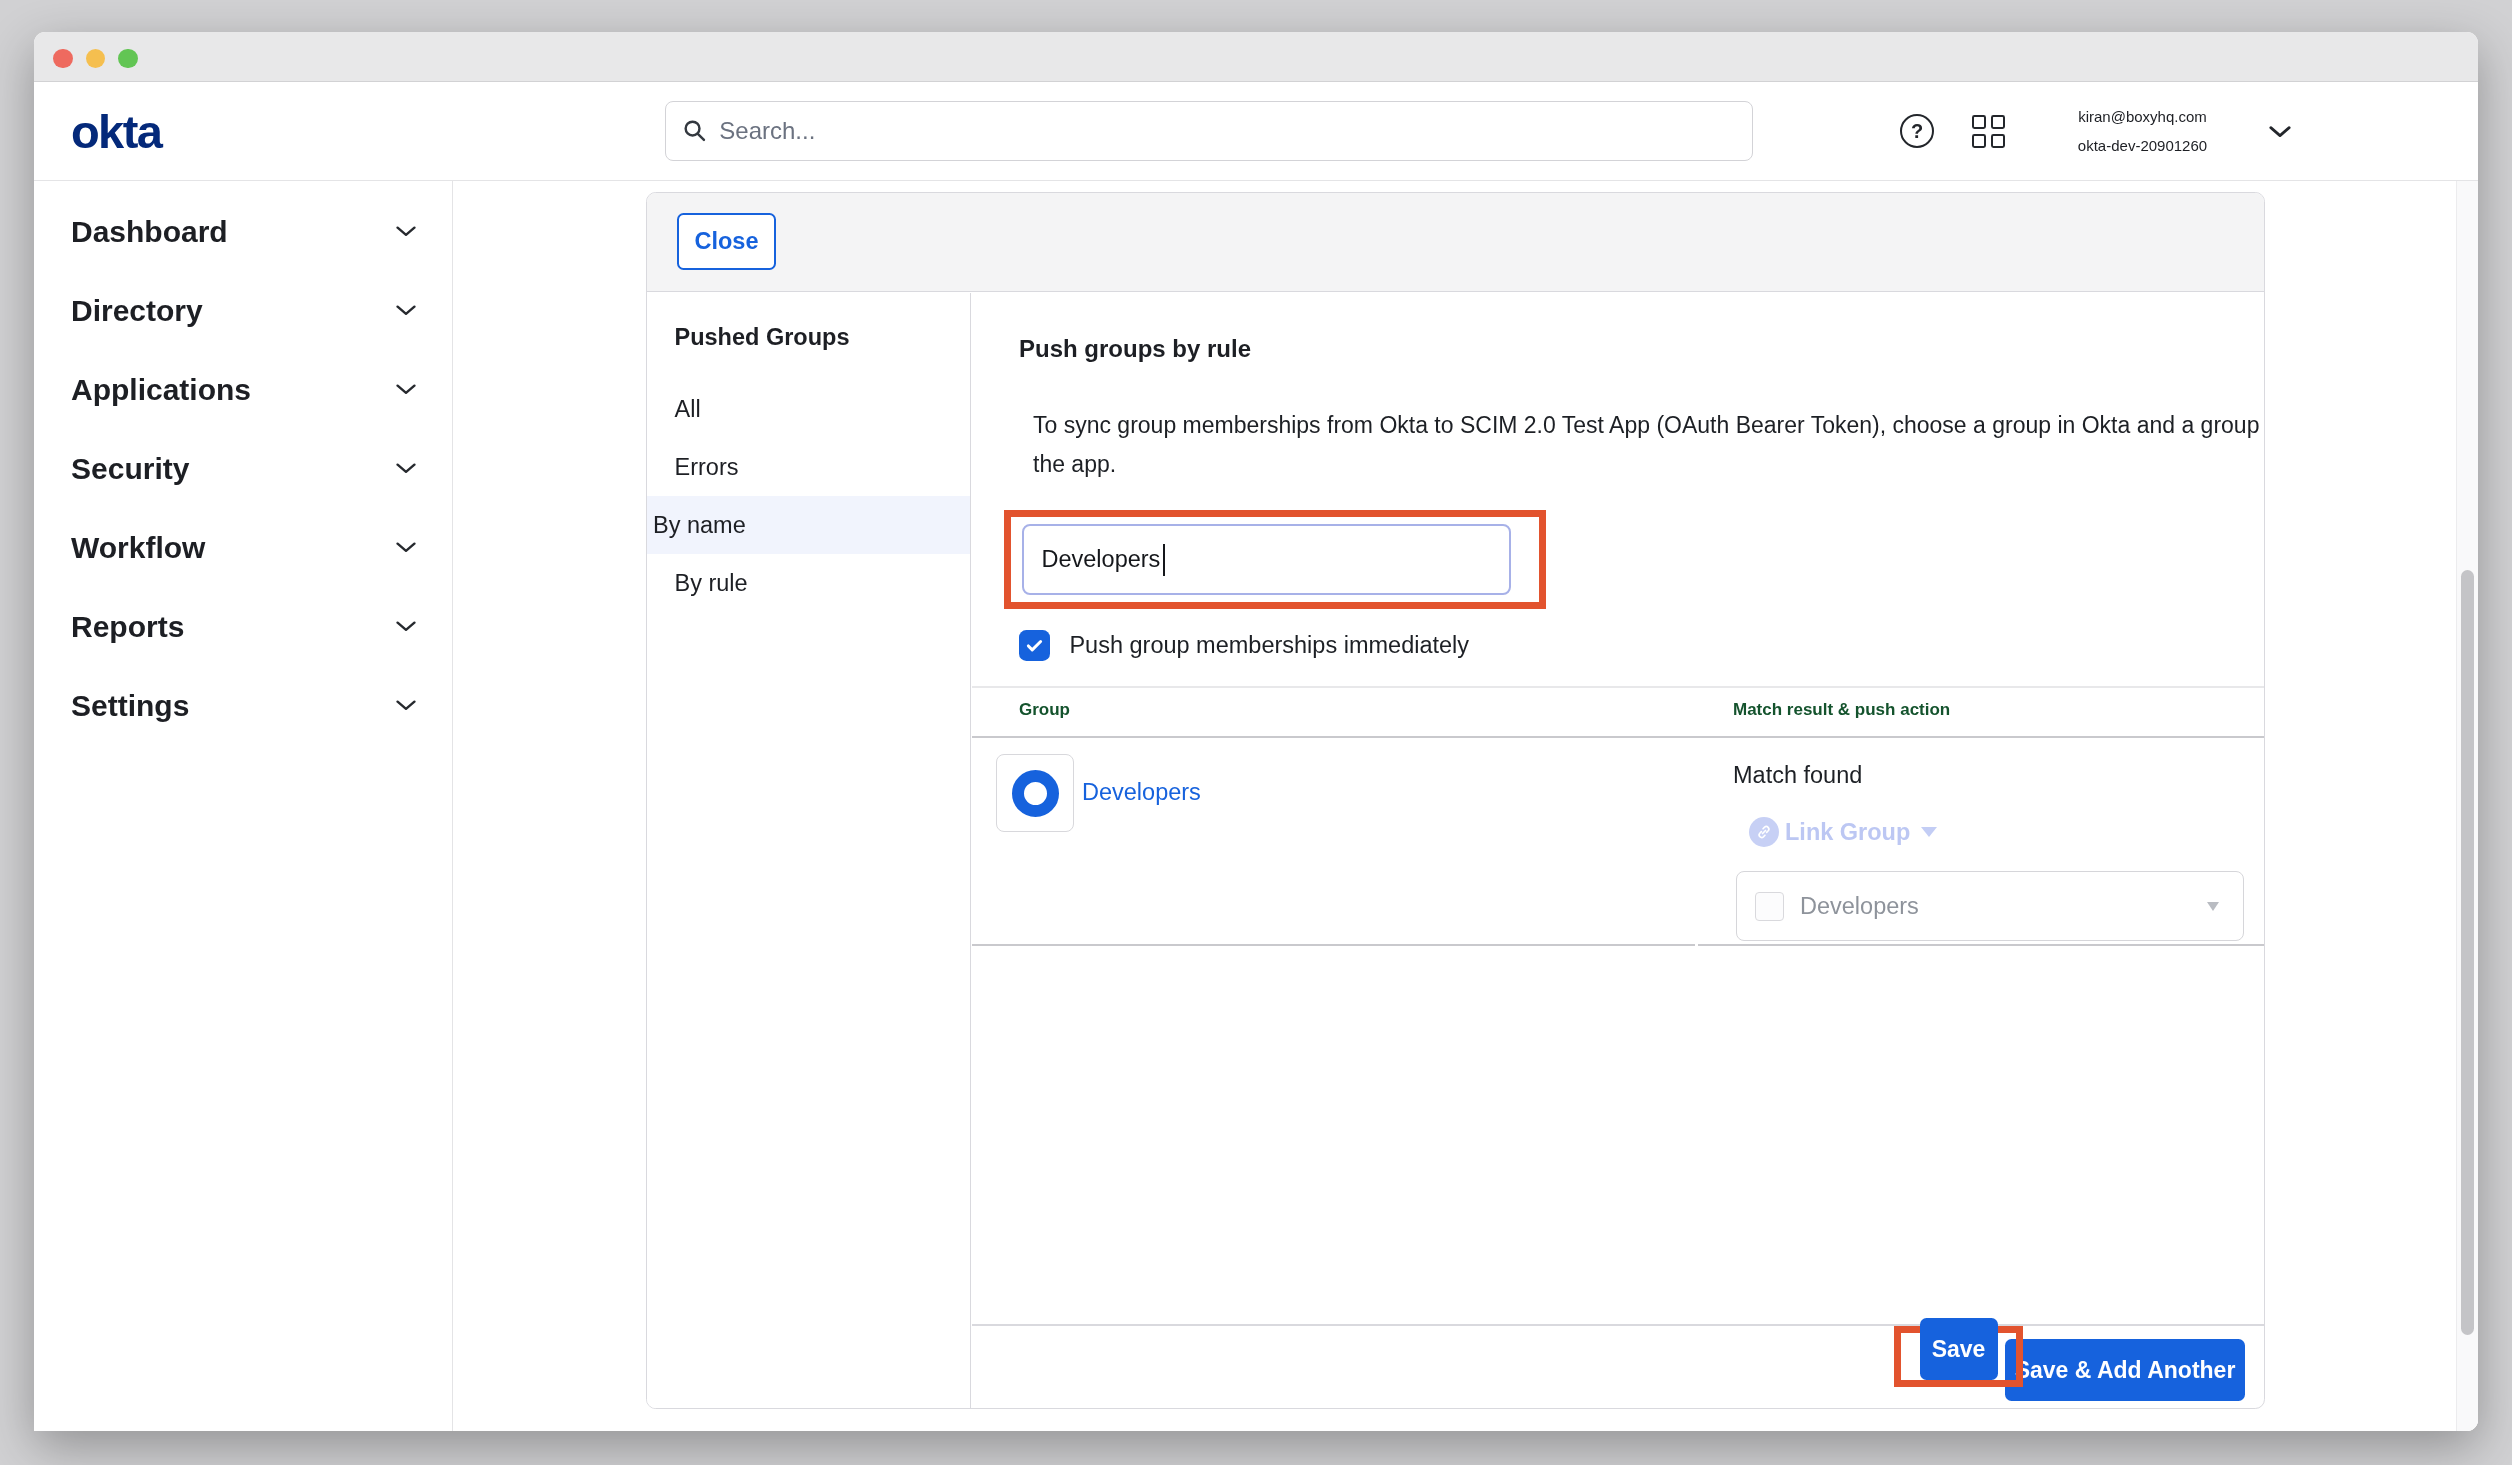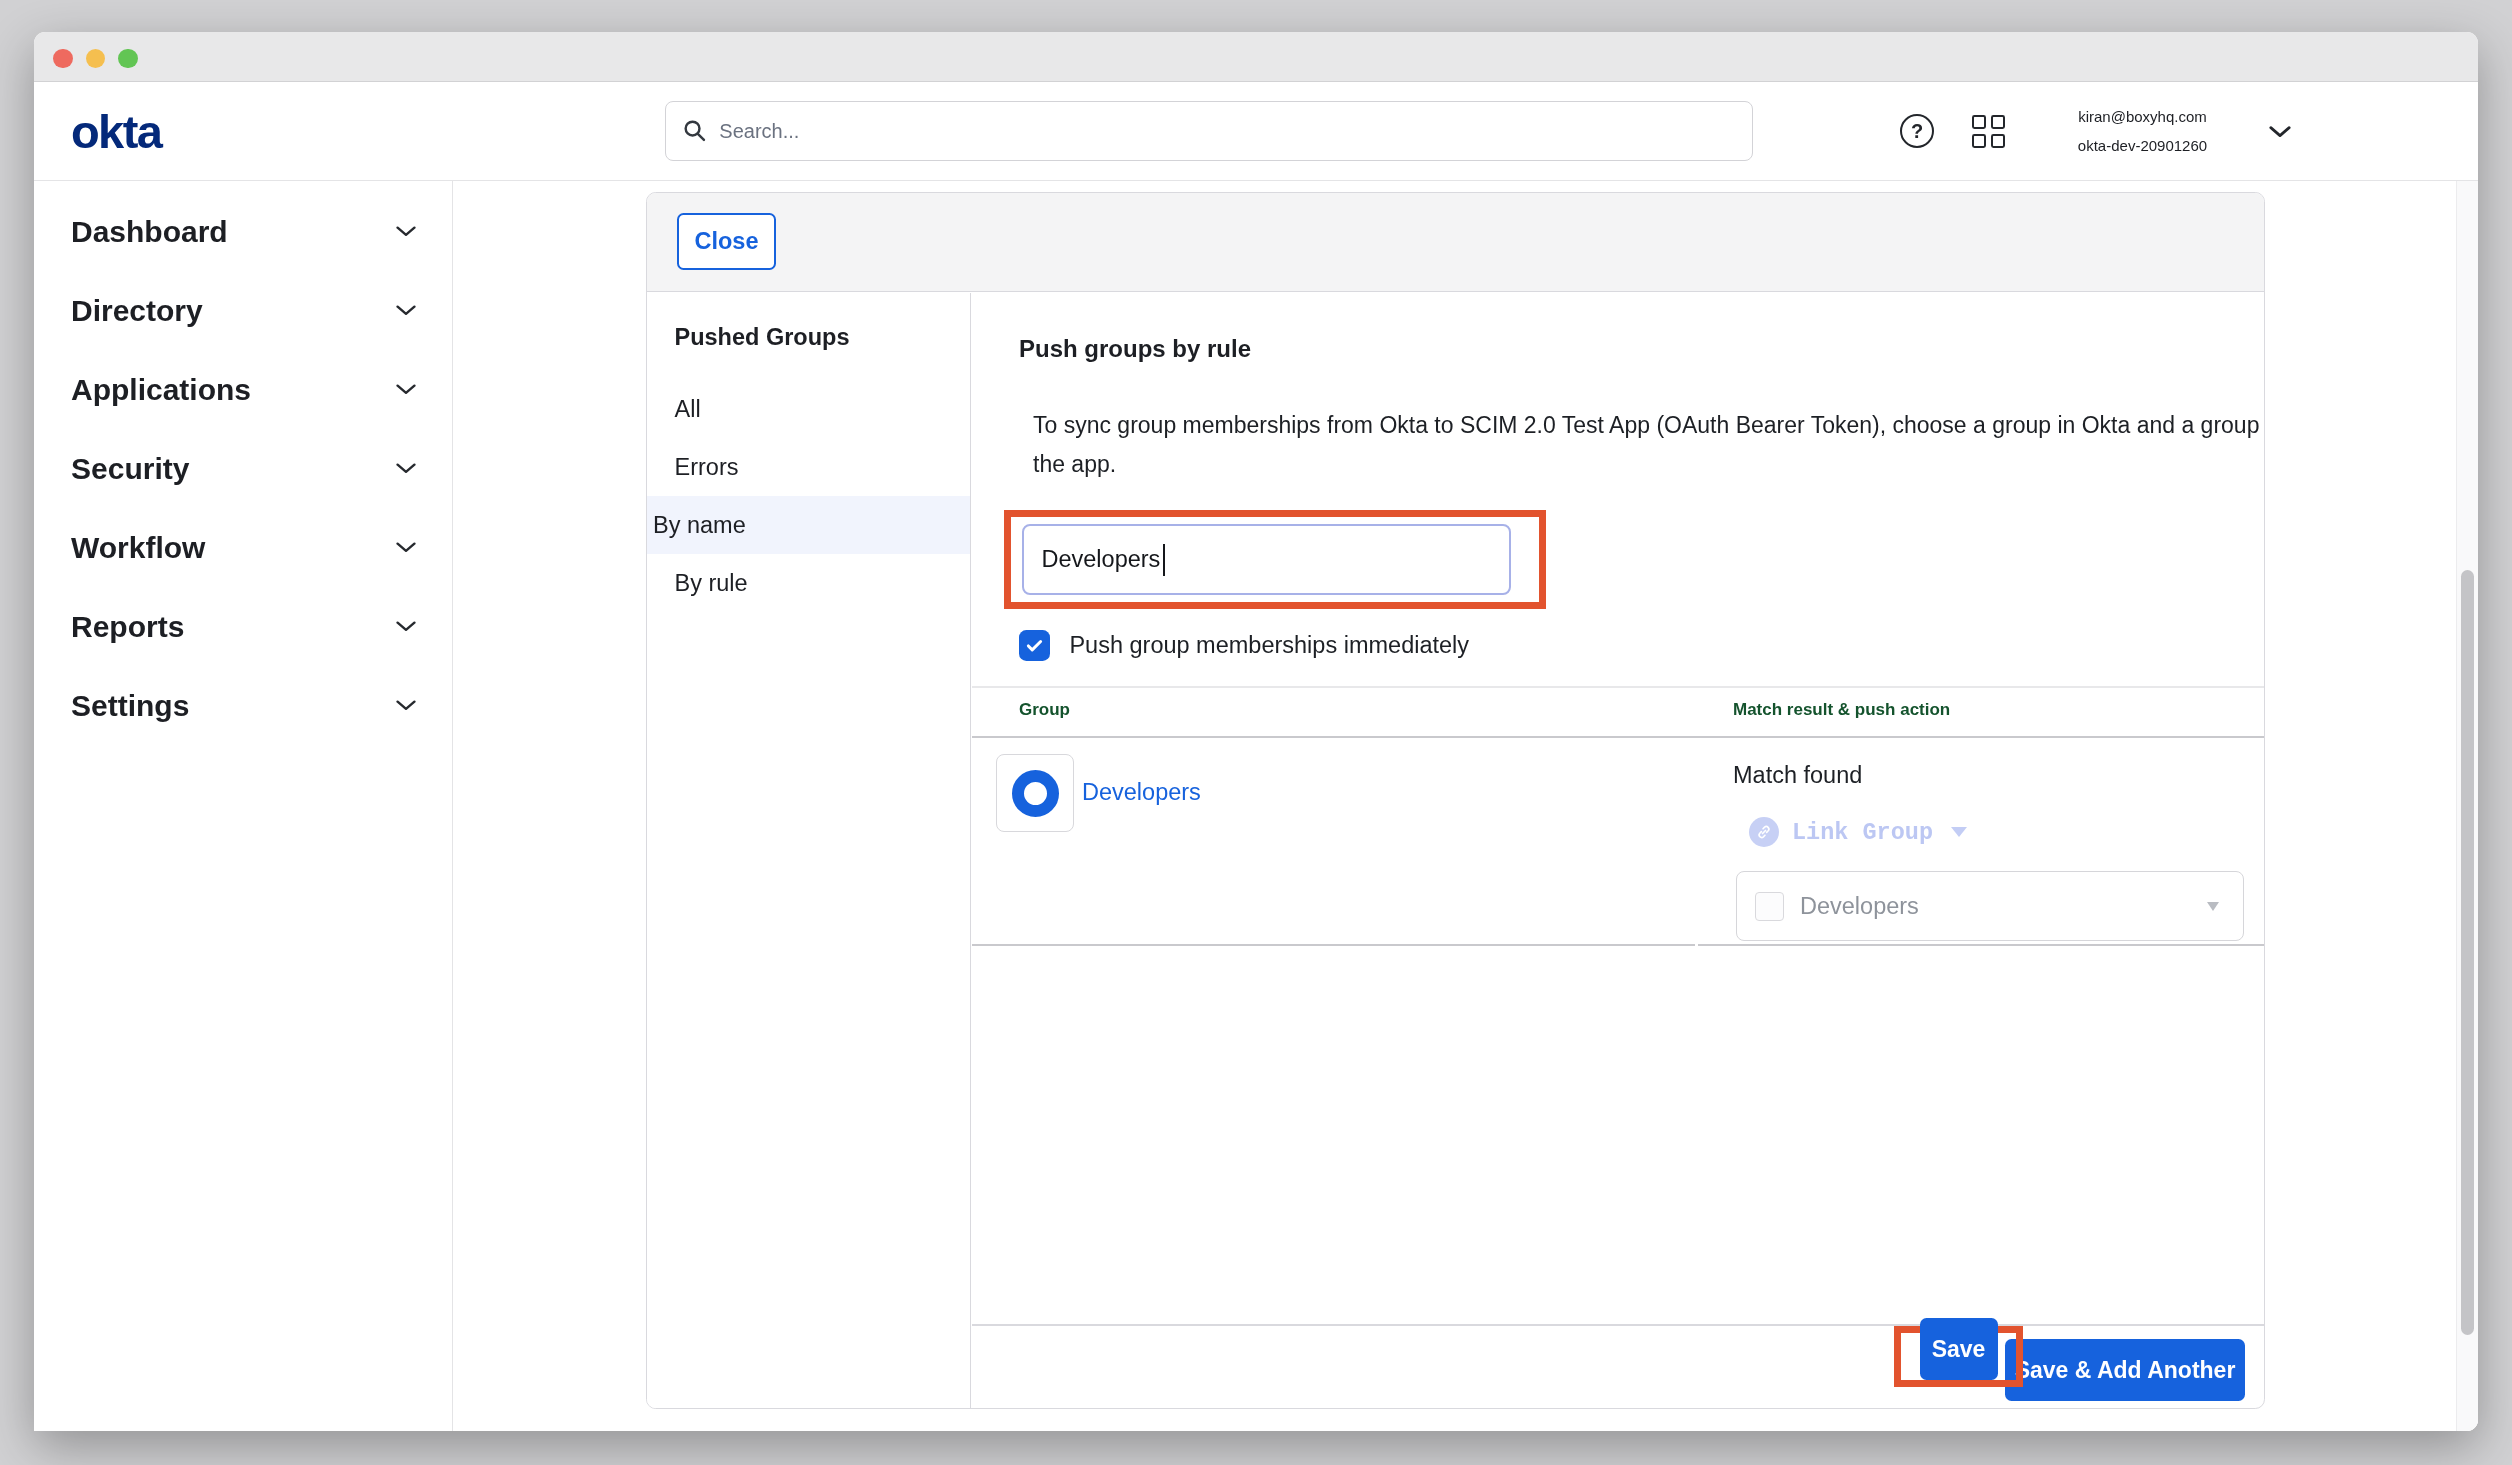--- a/index.html
+++ b/index.html
@@ -20,21 +20,21 @@
   .light { width:19.4px; height:19.4px; border-radius:50%; }
   .light.red { background:#ee6a5f; } .light.yellow { background:#f5bf4f; } .light.green { background:#62c554; }
   
   .app-header { position:absolute; left:0; top:50px; right:0; height:99px;
     background:#fff; border-bottom:1.6px solid #e4e4e6; }
   .logo { position:absolute; left:37px; top:0; height:100%; display:flex; align-items:center;
     font-size:47px; font-weight:800; letter-spacing:-1.6px; color:#04297a; }
   .search-box { position:absolute; left:631px; top:19.4px; width:1088px; height:60px;
     border:1.6px solid #d3d3d7; border-radius:8px; display:flex; align-items:center;
     padding-left:16px; gap:11.3px; background:#fff; }
-  .search-box input { border:none; outline:none; font-size:20px; flex:1; height:100%;
+  .search-box input { border:none; outline:none; font-size:24px; flex:1; height:100%;
     font-family:"Liberation Sans", sans-serif; color:#1d1f24; background:transparent; }
   .search-box input::placeholder { color:#6b7280; }
   .help-icon { position:absolute; left:1866px; top:32px; width:34px; height:34px;
     border:2.4px solid #23262b; border-radius:50%; display:flex; align-items:center; justify-content:center;
     font-size:20px; font-weight:700; color:#23262b; background:#fff; }
   .apps-icon { position:absolute; left:1938px; top:33px; width:33px; height:33px;
     display:grid; grid-template-columns:13.8px 13.8px; grid-template-rows:13.8px 13.8px; gap:5.7px; }
   .apps-icon span { border:2.4px solid #23262b; border-radius:2.4px; }
   .account { position:absolute; left:1991px; top:20px; width:235px; text-align:center;
     font-size:15px; line-height:29px; color:#1d1f24; }
@@ -85,21 +85,21 @@
   .col-head { position:absolute; top:407px; font-size:17px; font-weight:700; color:#14532d; }
   .col-head.c1 { left:47px; } .col-head.c2 { left:761px; }
   .row-border-1 { position:absolute; left:0; width:723px; top:651px; height:1.6px; background:#c9c9cd; }
   .row-border-2 { position:absolute; left:726px; right:0; top:651px; height:1.6px; background:#c9c9cd; }
   .group-tile { position:absolute; left:24px; top:461px; width:78px; height:78px;
     border:1.6px solid #d8d8dc; border-radius:8px; background:#fff;
     display:flex; align-items:center; justify-content:center; }
   .group-ring { width:47px; height:47px; border:12px solid #1662dd; border-radius:50%; }
   .group-link { position:absolute; left:110px; top:486px; font-size:23.5px; color:#1662dd; cursor:pointer; }
   .match-found { position:absolute; left:761px; top:469px; font-size:23.5px; color:#1d2025; }
-  .link-group { position:absolute; left:777px; top:524px; display:flex; align-items:center; gap:13px; cursor:pointer;font-family:Liberation Mono, monospace; }
+  .link-group { position:absolute; left:777px; top:524px; display:flex; align-items:center; gap:6px; cursor:pointer; }
   .link-circle { width:30px; height:30px; border-radius:50%; background:#c7d0f5;
     display:flex; align-items:center; justify-content:center; }
   .link-group .lg-label { font-size:23.5px; font-weight:700; color:#bcc7f3; }
   .tri-down-light { width:0; height:0; border-left:8px solid transparent; border-right:8px solid transparent;
     border-top:10.5px solid #c3cdf5; margin-left:4.9px; }
   .dropdown { position:absolute; left:764px; top:578px; width:508px; height:70px;
     border:1.6px solid #d6d6da; border-radius:8px; background:#fff;
     display:flex; align-items:center; padding:0 24px 0 18px; gap:16px; cursor:pointer; }
   .dd-square { width:29px; height:29px; border:1.6px solid #d9d9dd; border-radius:4px; background:#fcfcfd; }
   .dd-label { font-size:23.5px; color:#8e939b; flex:1; }

